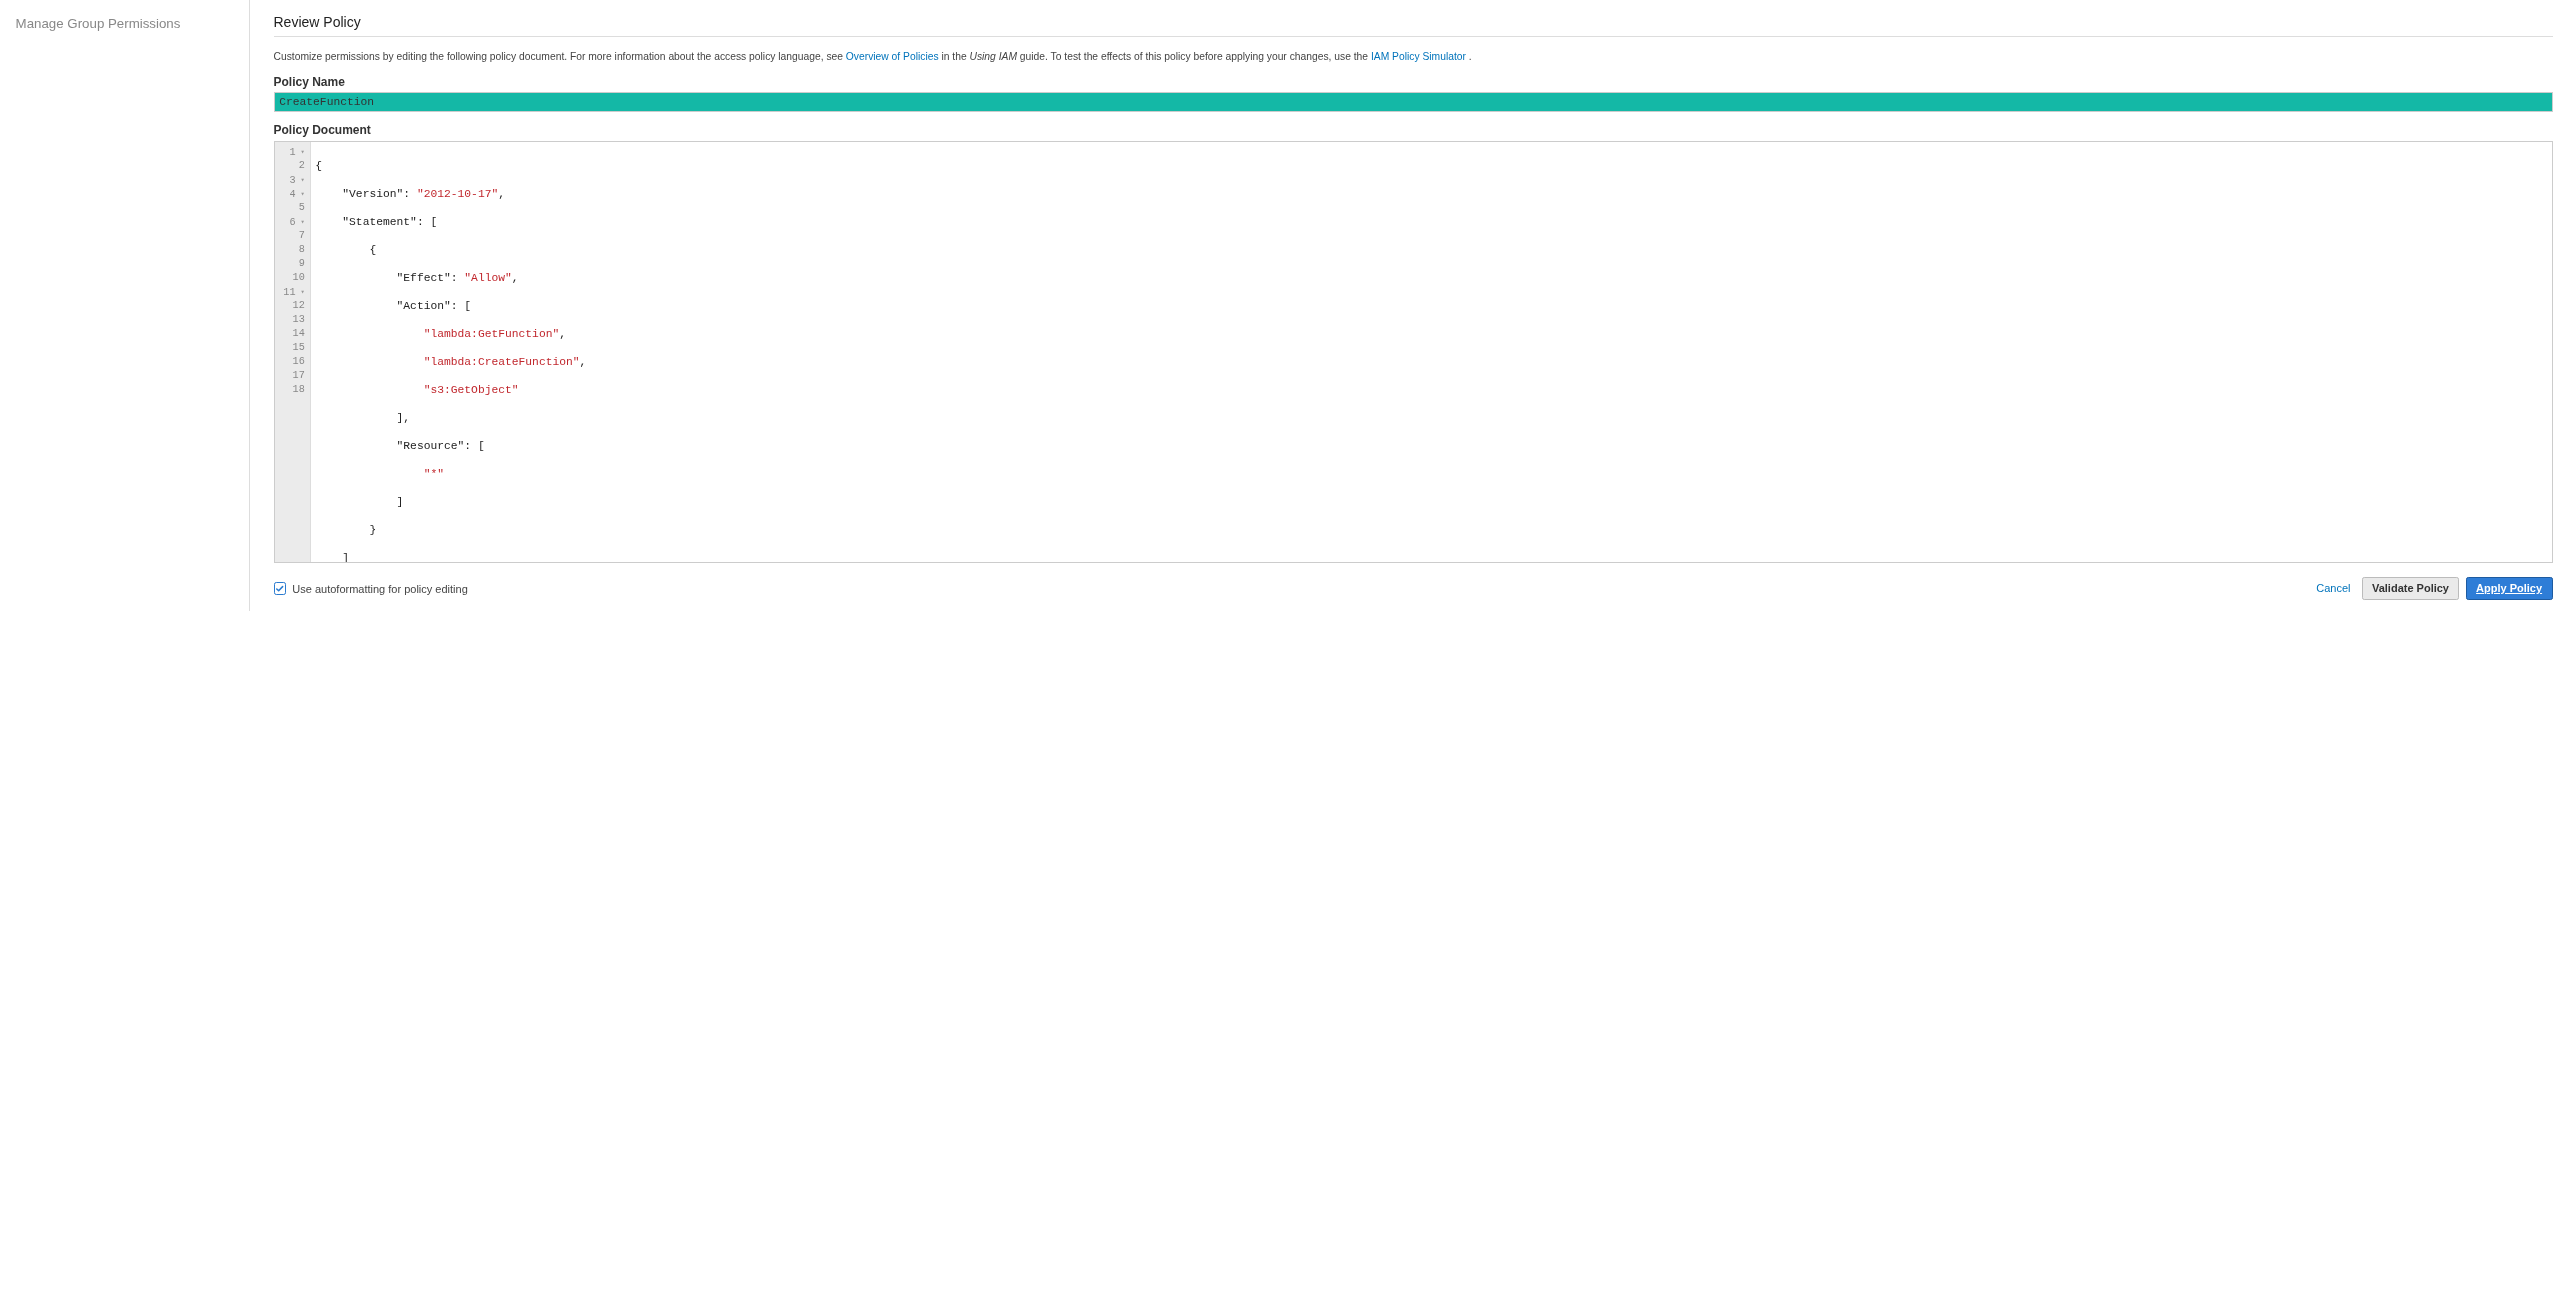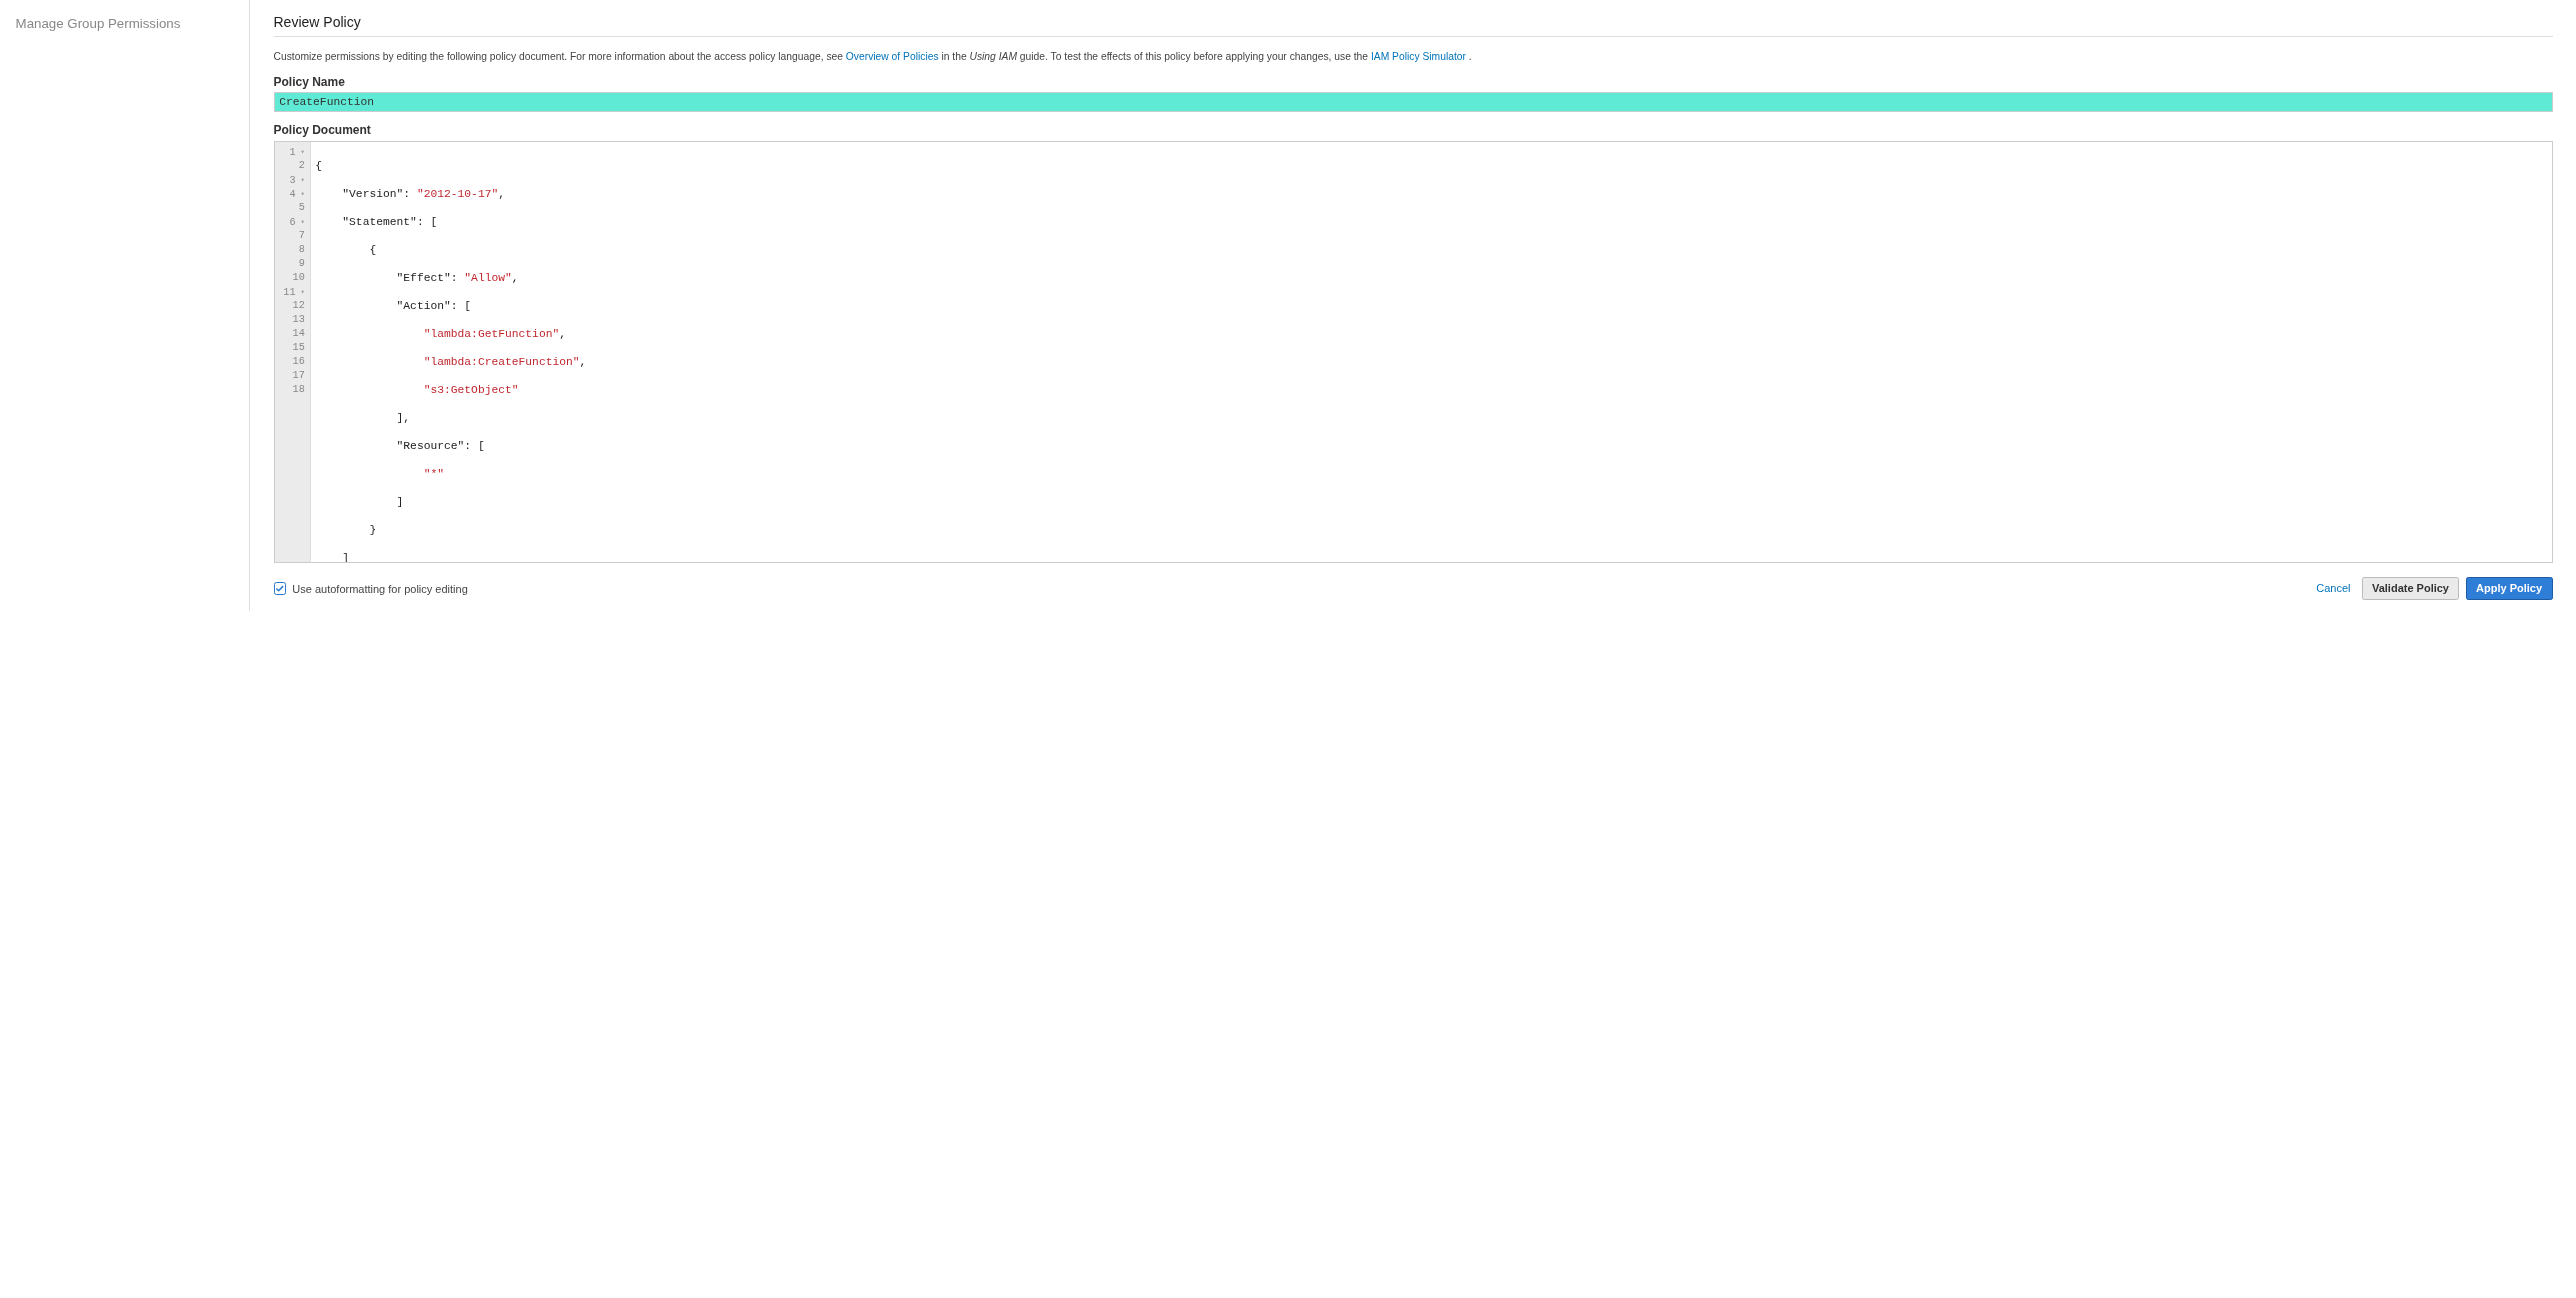--- a/index.html
+++ b/index.html
@@ -49,21 +49,21 @@
     margin-bottom:3.1px;
     display:block;
   }
   .text-input {
     width:100%;
     border:0.8px solid #ccc;
     padding:3.1px 4.7px;
     font-family: Menlo, Monaco, "Courier New", monospace;
     font-size: 11.3px;
     color:#333;
-    background:#5eead4;
+    background:#14b8a6;
     margin-bottom: 11px;
   }
   
   .editor-wrap {
     border:0.8px solid #ccc;
     height: 422px;
     display:flex;
     font-family: Menlo, Monaco, "Courier New", monospace;
     font-size: 11.3px;
     line-height: 14px;
@@ -141,20 +141,21 @@
   }
   .btn-primary {
     background:#2e7dd7;
     color:#fff;
     border:0.8px solid #1e5ba0;
     padding:4.7px 9.4px;
     cursor:pointer;
     font-size:11px;
     border-radius:2.3px;
     font-weight:bold;
+    text-decoration:underline;
   }
 </style>
 </head>
 <body>
 
 <div class="sidebar">
   <div class="sidebar-title">Manage Group Permissions</div>
 </div>
 
 <div class="main">

